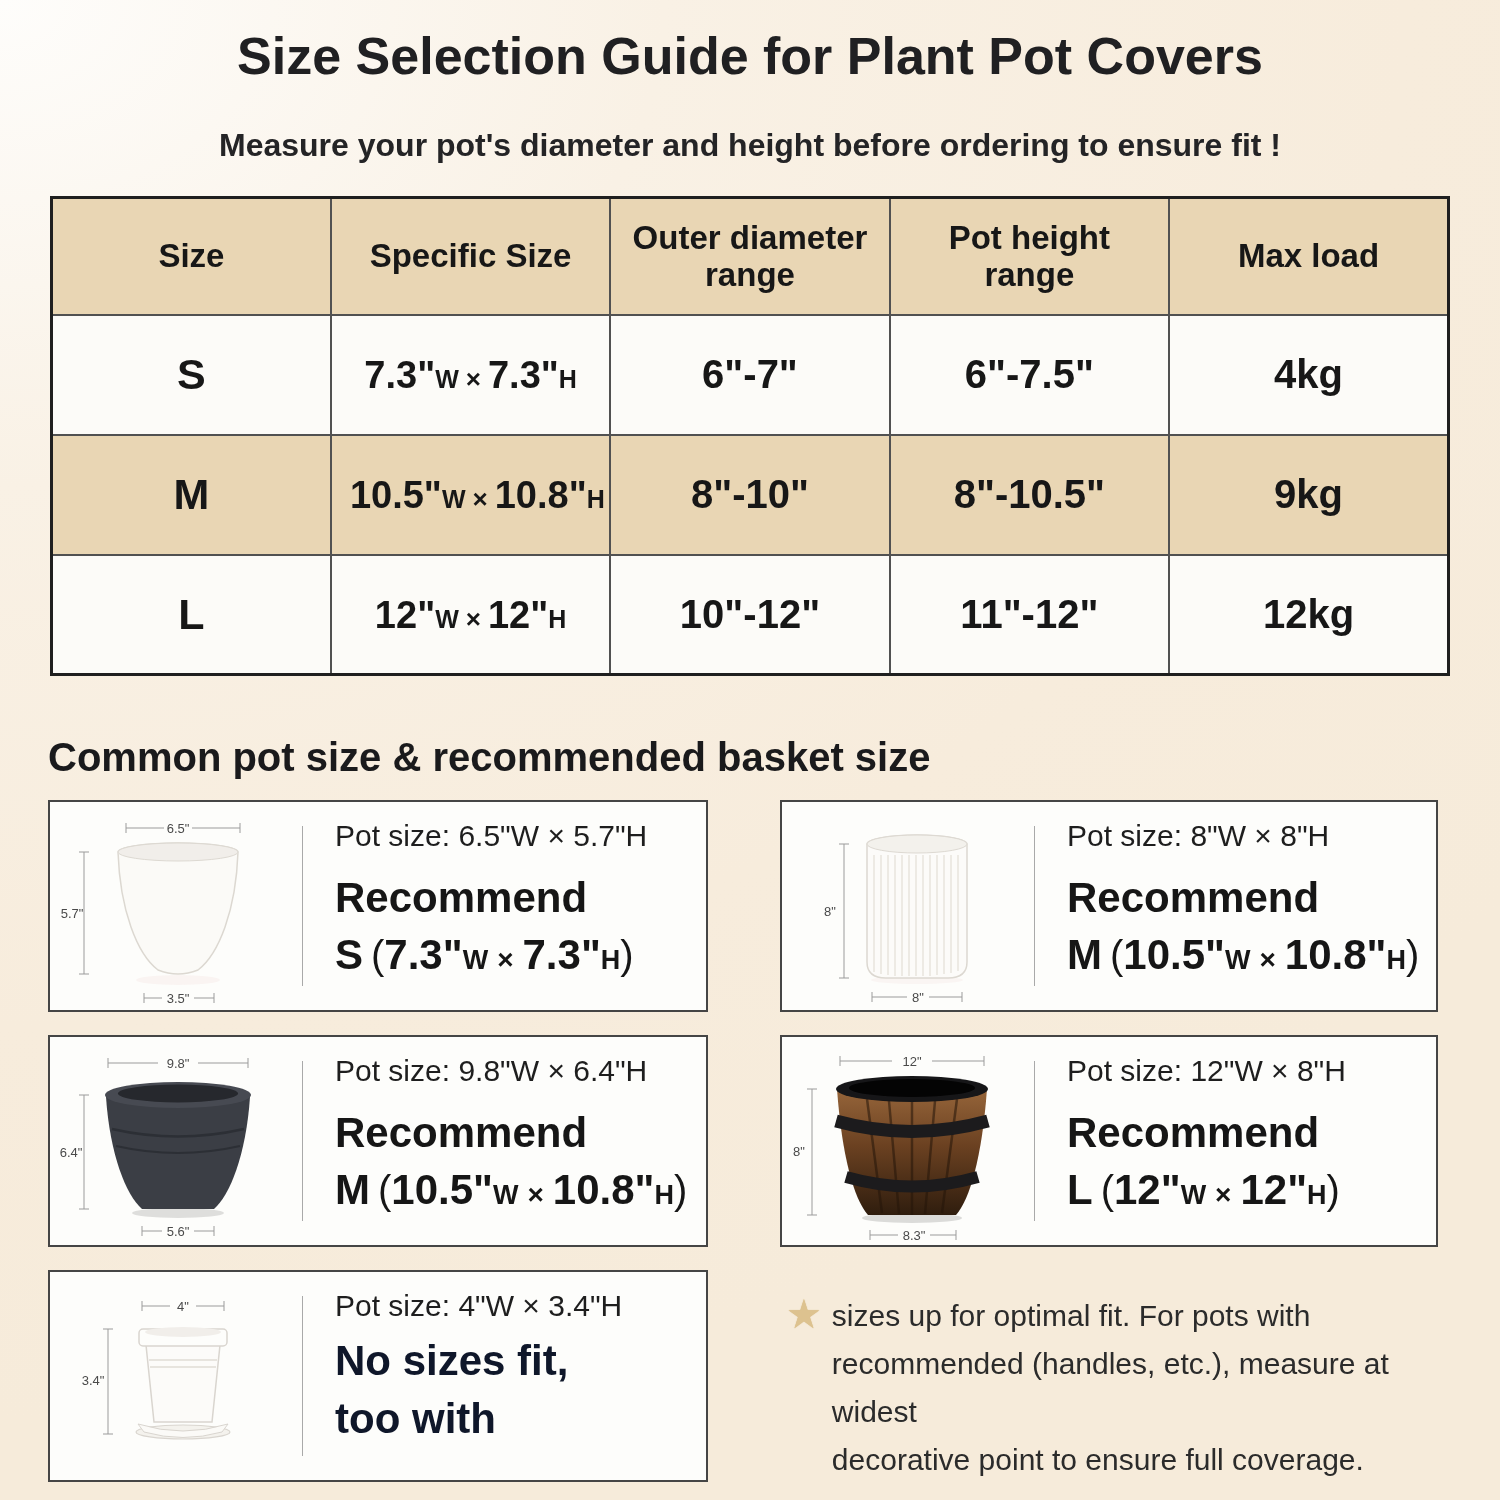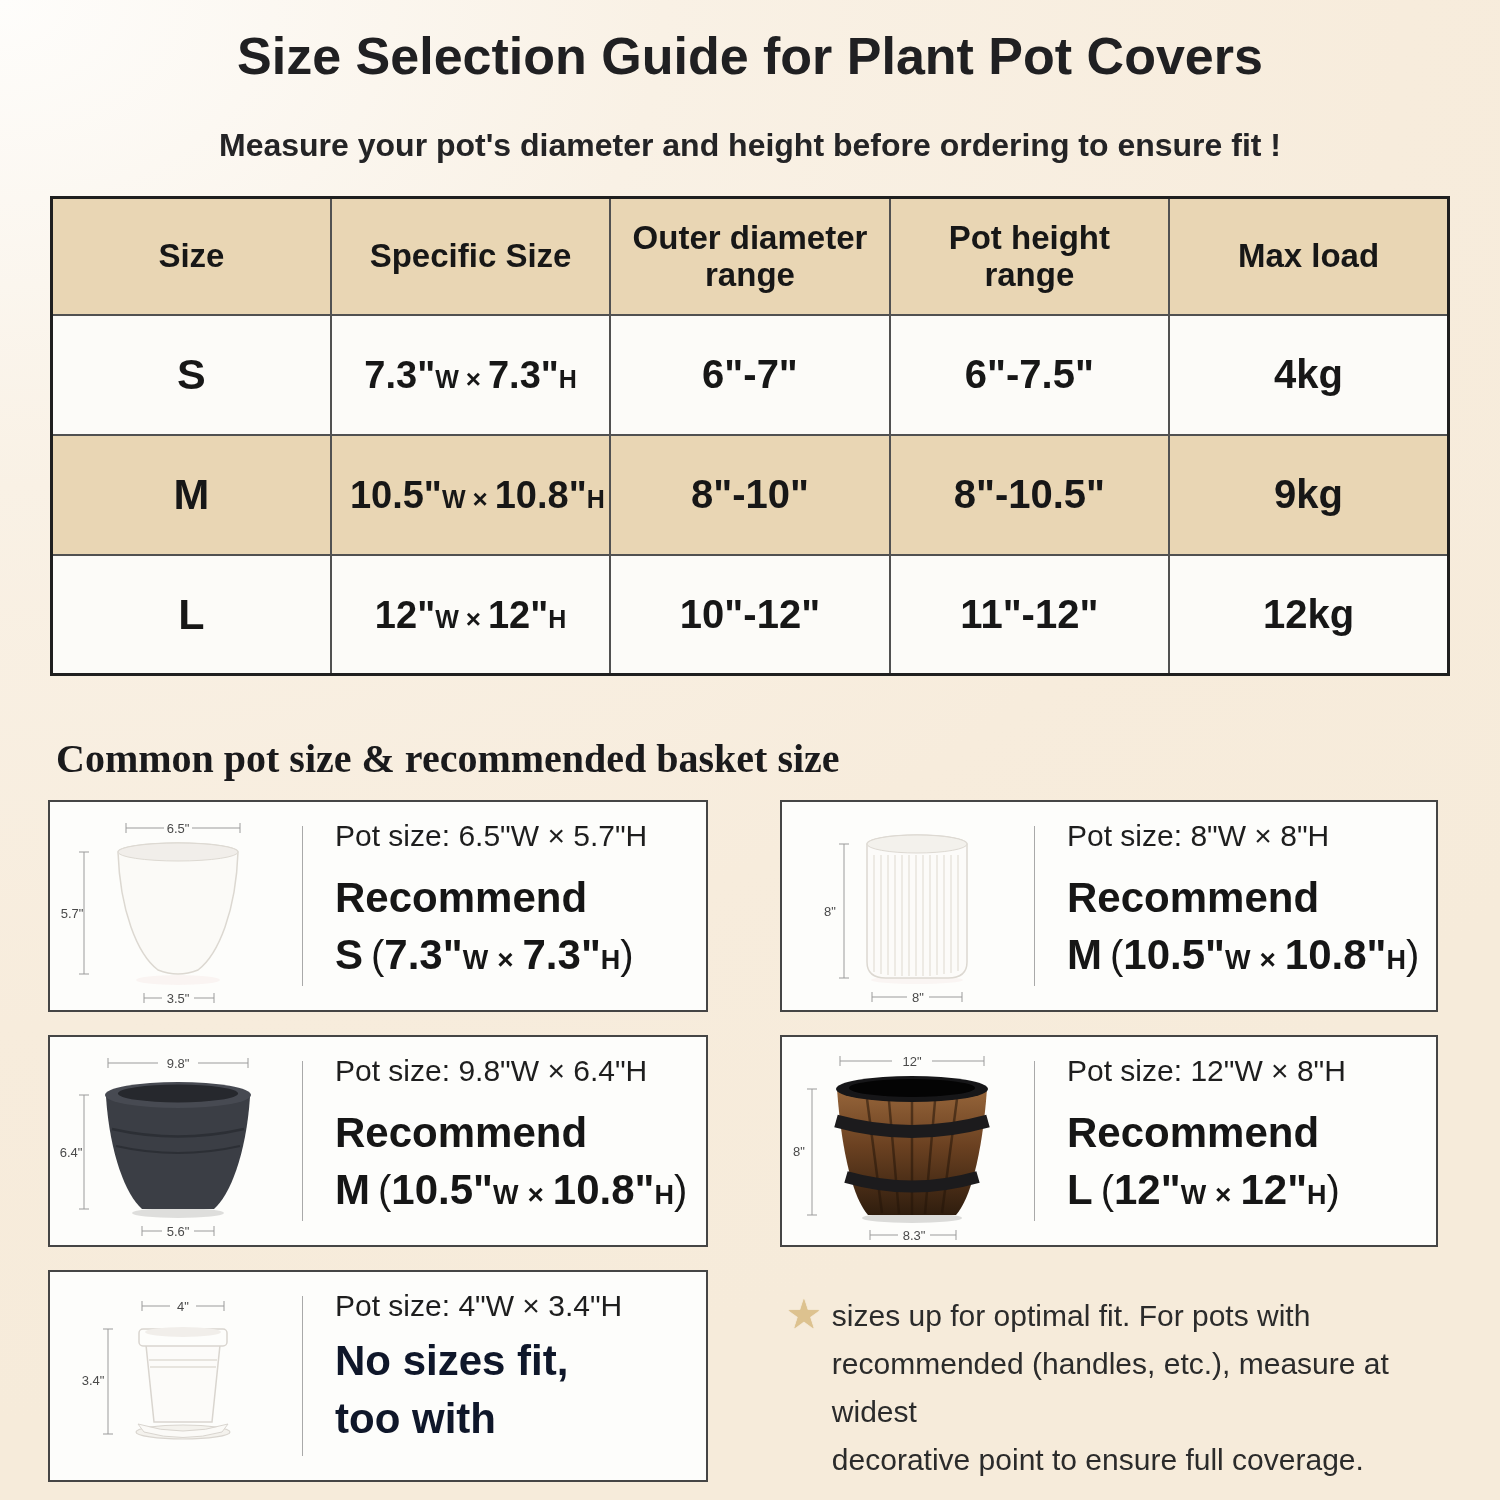--- a/index.html
+++ b/index.html
@@ -27,22 +27,22 @@
   .size-table thead th{font-size:33px;font-weight:600;line-height:1.14;white-space:normal;}
   .size-table tbody tr{height:120px;}
   .size-table tbody tr.alt{background:#e9d6b4;}
   .size-table td{font-size:40px;font-weight:bold;}
   .size-table td.szletter{font-size:43px;}
   .size-table td .n{font-size:38px;}
   .size-table td .u{font-size:25px;}
   .size-table td .x{font-size:26px;margin:0 7px;}
 
   
-  .section-heading{position:absolute;top:735px;left:56px;
-    font-size:40px;font-weight:bold;color:#1a1a1c;font-family:Liberation Serif, serif;}
+  .section-heading{position:absolute;top:735px;left:48px;
+    font-size:40px;font-weight:bold;color:#1a1a1c;}
 
   .cards{
     position:absolute;top:800px;left:48px;width:1390px;
     display:grid;grid-template-columns:660px 658px;column-gap:72px;row-gap:23px;
   }
   .card{
     height:212px;background:#fdfdfb;border:2px solid #454545;box-sizing:border-box;
     display:flex;align-items:stretch;
   }
   .figure{flex:0 0 252px;width:252px;position:relative;}

